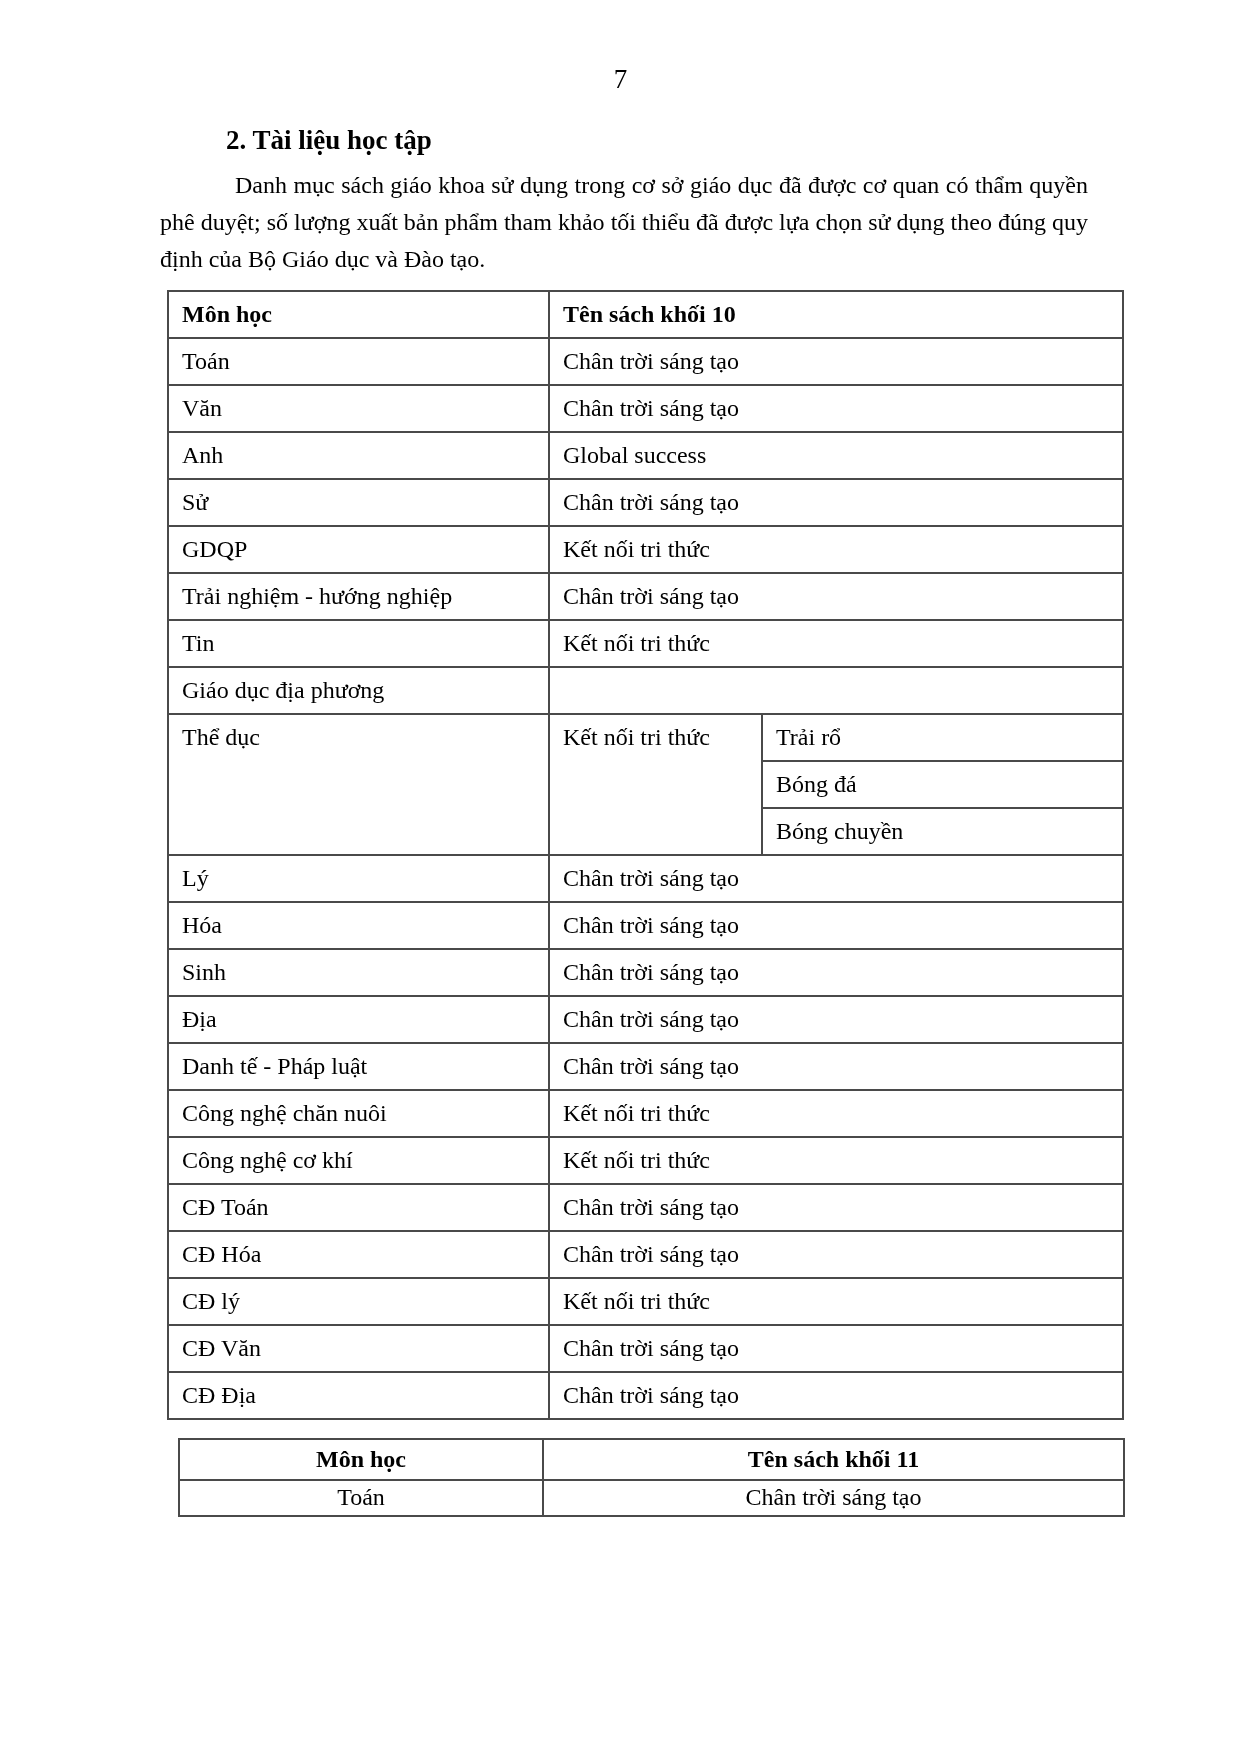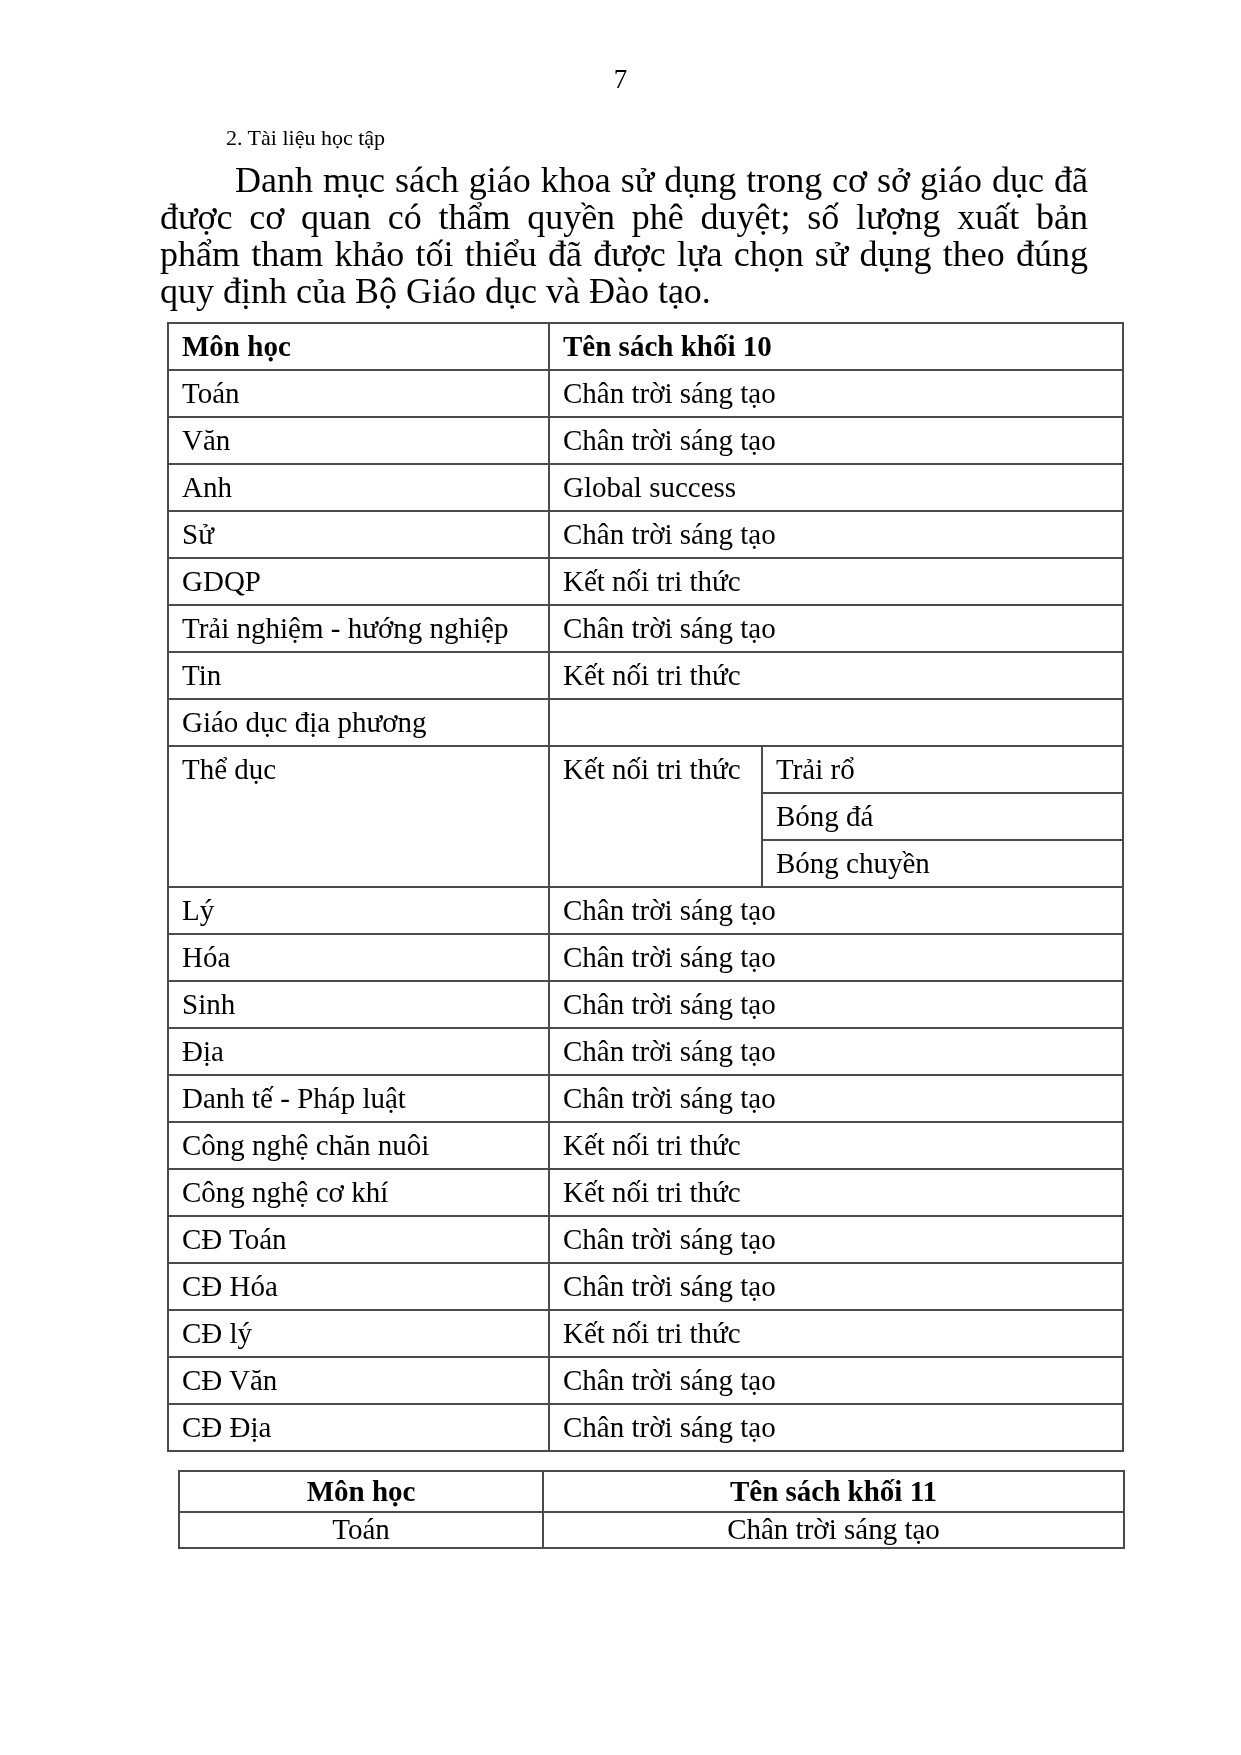--- a/index.html
+++ b/index.html
@@ -12,45 +12,45 @@
     font-family: "Liberation Serif", "DejaVu Serif", serif;
     overflow: hidden;
   }
   .page-number {
     padding-top: 64px;
     text-align: center;
     font-size: 27px;
   }
   .section-heading {
     margin: 30px 0 0 226px;
-    font-size: 22px;
-    font-weight: normal;
+    font-size: 27px;
+    font-weight: bold;
   }
   .intro-para {
     margin: 11px 0 0 160px;
     width: 928px;
-    font-size: 36px;
+    font-size: 24px;
     line-height: 37px;
     text-align: justify;
     text-indent: 75px;
   }
   .table-title {
     margin: 26px 0 0 226px;
     font-size: 29px;
     font-weight: bold;
   }
   .table-title.second { margin-top: 14px; }
   table {
     border-collapse: collapse;
     table-layout: fixed;
     border: 2px solid #1c1c1c;
   }
   th, td {
     border: 2px solid #4a4a4a;
-    font-size: 29px;
+    font-size: 24px;
     overflow: hidden;
     white-space: nowrap;
   }
   .t10 { margin: 12px 0 0 167px; width: 955px; }
   .t10 th, .t10 td {
     text-align: left;
     vertical-align: top;
     padding: 5px 8px 6px 13px;
     line-height: 34px;
     height: 34px;

